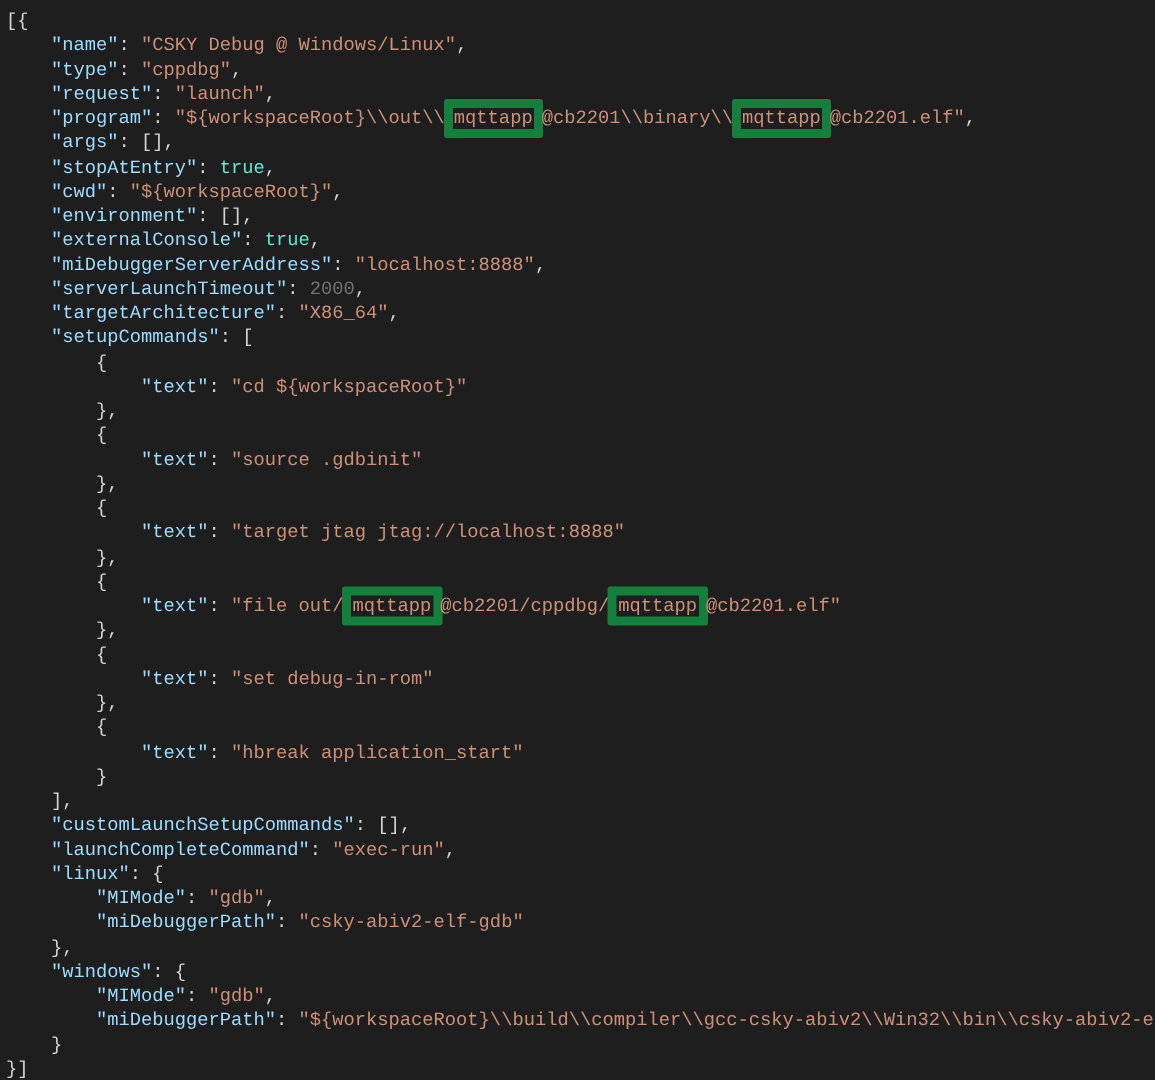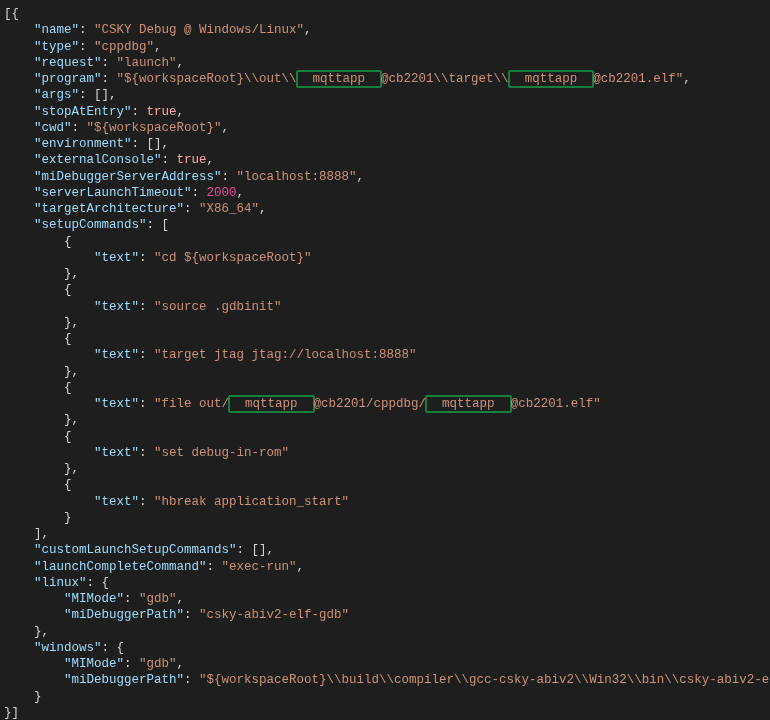--- a/index.html
+++ b/index.html
@@ -1,31 +1,31 @@
 <!DOCTYPE html>
 <html><head>
 <meta charset="utf-8">
 <style>
   html,body{margin:0;padding:0;background:#1e1e1e;font-family:Consolas,Menlo,"Courier New",monospace;font-size:12.5px;line-height:16.25px;color:#d4d4d4;width:770px;height:720px;overflow:hidden}
   .editor{padding:6px 0 0 4px;white-space:pre}
   .key{color:#9cdcfe}
   .string{color:#ce9178}
-  .number{color:#ec4899}
-  .bool{color:#fca5a5}
+  .number{color:#737373}
+  .bool{color:#5eead4}
   .brace,.bracket,.comma,.colon{color:#d4d4d4}
-  .hl{border:2px solid #15803d;border-radius:2px;padding:0 15px;margin:0 -1px}
+  .hl{border:6px solid #15803d;border-radius:2px;padding:0 1px;margin:0 -1px}
 </style>
 </head>
 <body>
 
 <div class="editor"><span class="brace">[{</span>
 <span>    </span><span class="key">"name"</span><span class="colon">: </span><span class="string">"CSKY Debug @ Windows/Linux"</span><span class="comma">,</span>
 <span>    </span><span class="key">"type"</span><span class="colon">: </span><span class="string">"cppdbg"</span><span class="comma">,</span>
 <span>    </span><span class="key">"request"</span><span class="colon">: </span><span class="string">"launch"</span><span class="comma">,</span>
-<span>    </span><span class="key">"program"</span><span class="colon">: </span><span class="string">"${workspaceRoot}\\out\\</span><span class="string hl">mqttapp</span><span class="string">@cb2201\\target\\</span><span class="string hl">mqttapp</span><span class="string">@cb2201.elf"</span><span class="comma">,</span>
+<span>    </span><span class="key">"program"</span><span class="colon">: </span><span class="string">"${workspaceRoot}\\out\\</span><span class="string hl">mqttapp</span><span class="string">@cb2201\\binary\\</span><span class="string hl">mqttapp</span><span class="string">@cb2201.elf"</span><span class="comma">,</span>
 <span>    </span><span class="key">"args"</span><span class="colon">: </span><span class="bracket">[]</span><span class="comma">,</span>
 <span>    </span><span class="key">"stopAtEntry"</span><span class="colon">: </span><span class="bool">true</span><span class="comma">,</span>
 <span>    </span><span class="key">"cwd"</span><span class="colon">: </span><span class="string">"${workspaceRoot}"</span><span class="comma">,</span>
 <span>    </span><span class="key">"environment"</span><span class="colon">: </span><span class="bracket">[]</span><span class="comma">,</span>
 <span>    </span><span class="key">"externalConsole"</span><span class="colon">: </span><span class="bool">true</span><span class="comma">,</span>
 <span>    </span><span class="key">"miDebuggerServerAddress"</span><span class="colon">: </span><span class="string">"localhost:8888"</span><span class="comma">,</span>
 <span>    </span><span class="key">"serverLaunchTimeout"</span><span class="colon">: </span><span class="number">2000</span><span class="comma">,</span>
 <span>    </span><span class="key">"targetArchitecture"</span><span class="colon">: </span><span class="string">"X86_64"</span><span class="comma">,</span>
 <span>    </span><span class="key">"setupCommands"</span><span class="colon">: </span><span class="bracket">[</span>
 <span>        </span><span class="brace">{</span>

